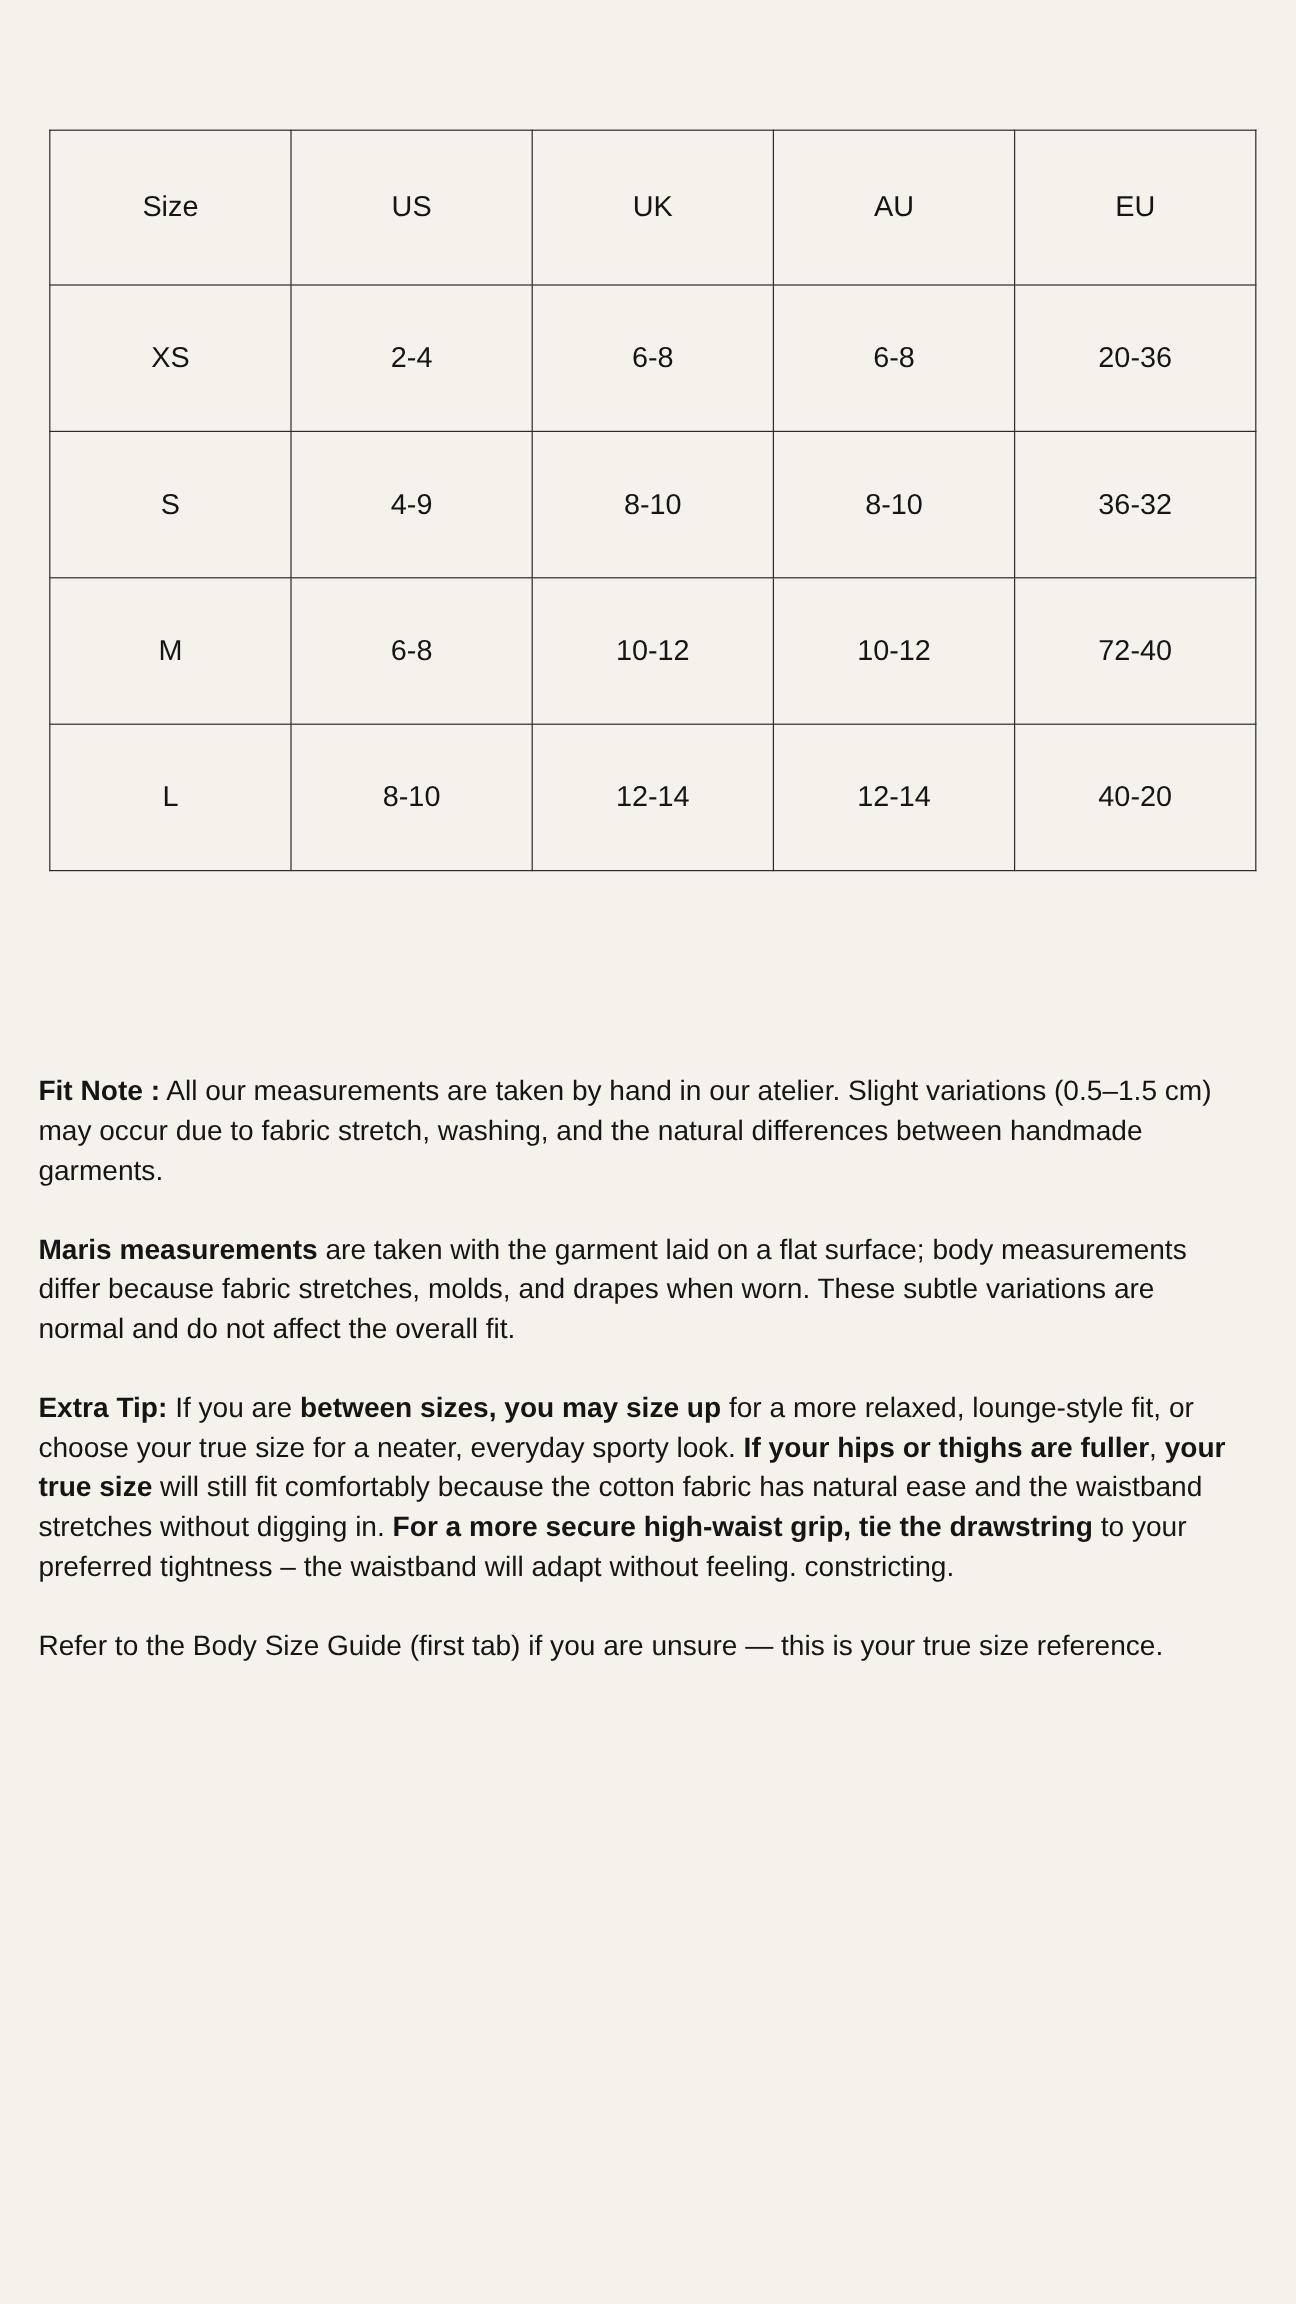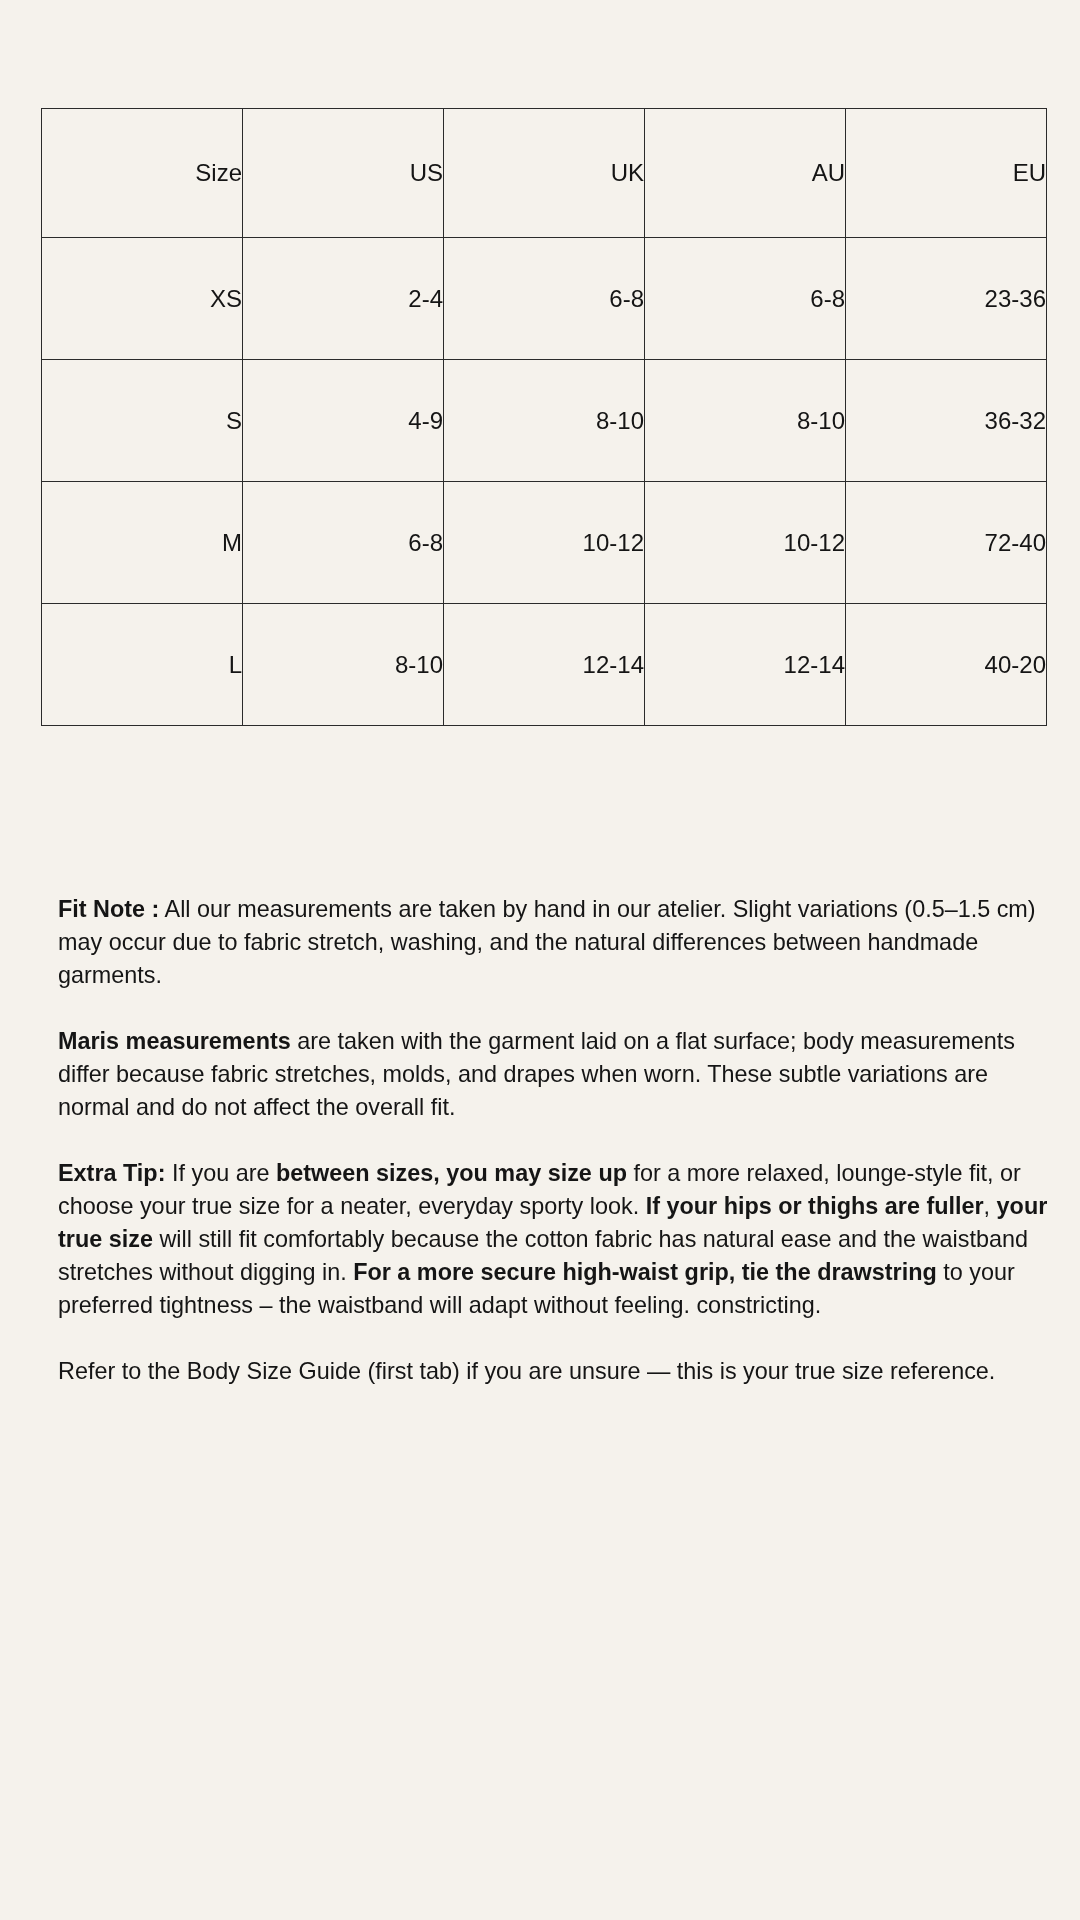--- a/index.html
+++ b/index.html
@@ -18,34 +18,34 @@
     .size-table {
       position: absolute;
       left: 41px;
       top: 108px;
       width: 1000px;
       border-collapse: collapse;
       table-layout: fixed;
     }
     .size-table th, .size-table td {
       border: 1.5px solid #2b2b2b;
-      text-align: right;
+      text-align: center;
       vertical-align: middle;
       font-weight: normal;
       font-size: 24px;
       color: #151515;
       width: 200px;
       padding: 0;
     }
     .size-table thead th { height: 128px; }
     .size-table tbody td { height: 121px; }
 
     .notes {
       position: absolute;
-      left: 58px;
+      left: 32px;
       top: 893px;
       width: 1004px;
       font-size: 23.4px;
       line-height: 33px;
       color: #151515;
     }
     .notes p {
       margin: 0 0 33px 0;
     }
     .notes b { font-weight: bold; }
@@ -63,21 +63,21 @@
       <th>AU</th>
       <th>EU</th>
     </tr>
   </thead>
   <tbody>
     <tr>
       <td>XS</td>
       <td>2-4</td>
       <td>6-8</td>
       <td>6-8</td>
-      <td>23-36</td>
+      <td>20-36</td>
     </tr>
     <tr>
       <td>S</td>
       <td>4-9</td>
       <td>8-10</td>
       <td>8-10</td>
       <td>36-32</td>
     </tr>
     <tr>
       <td>M</td>

